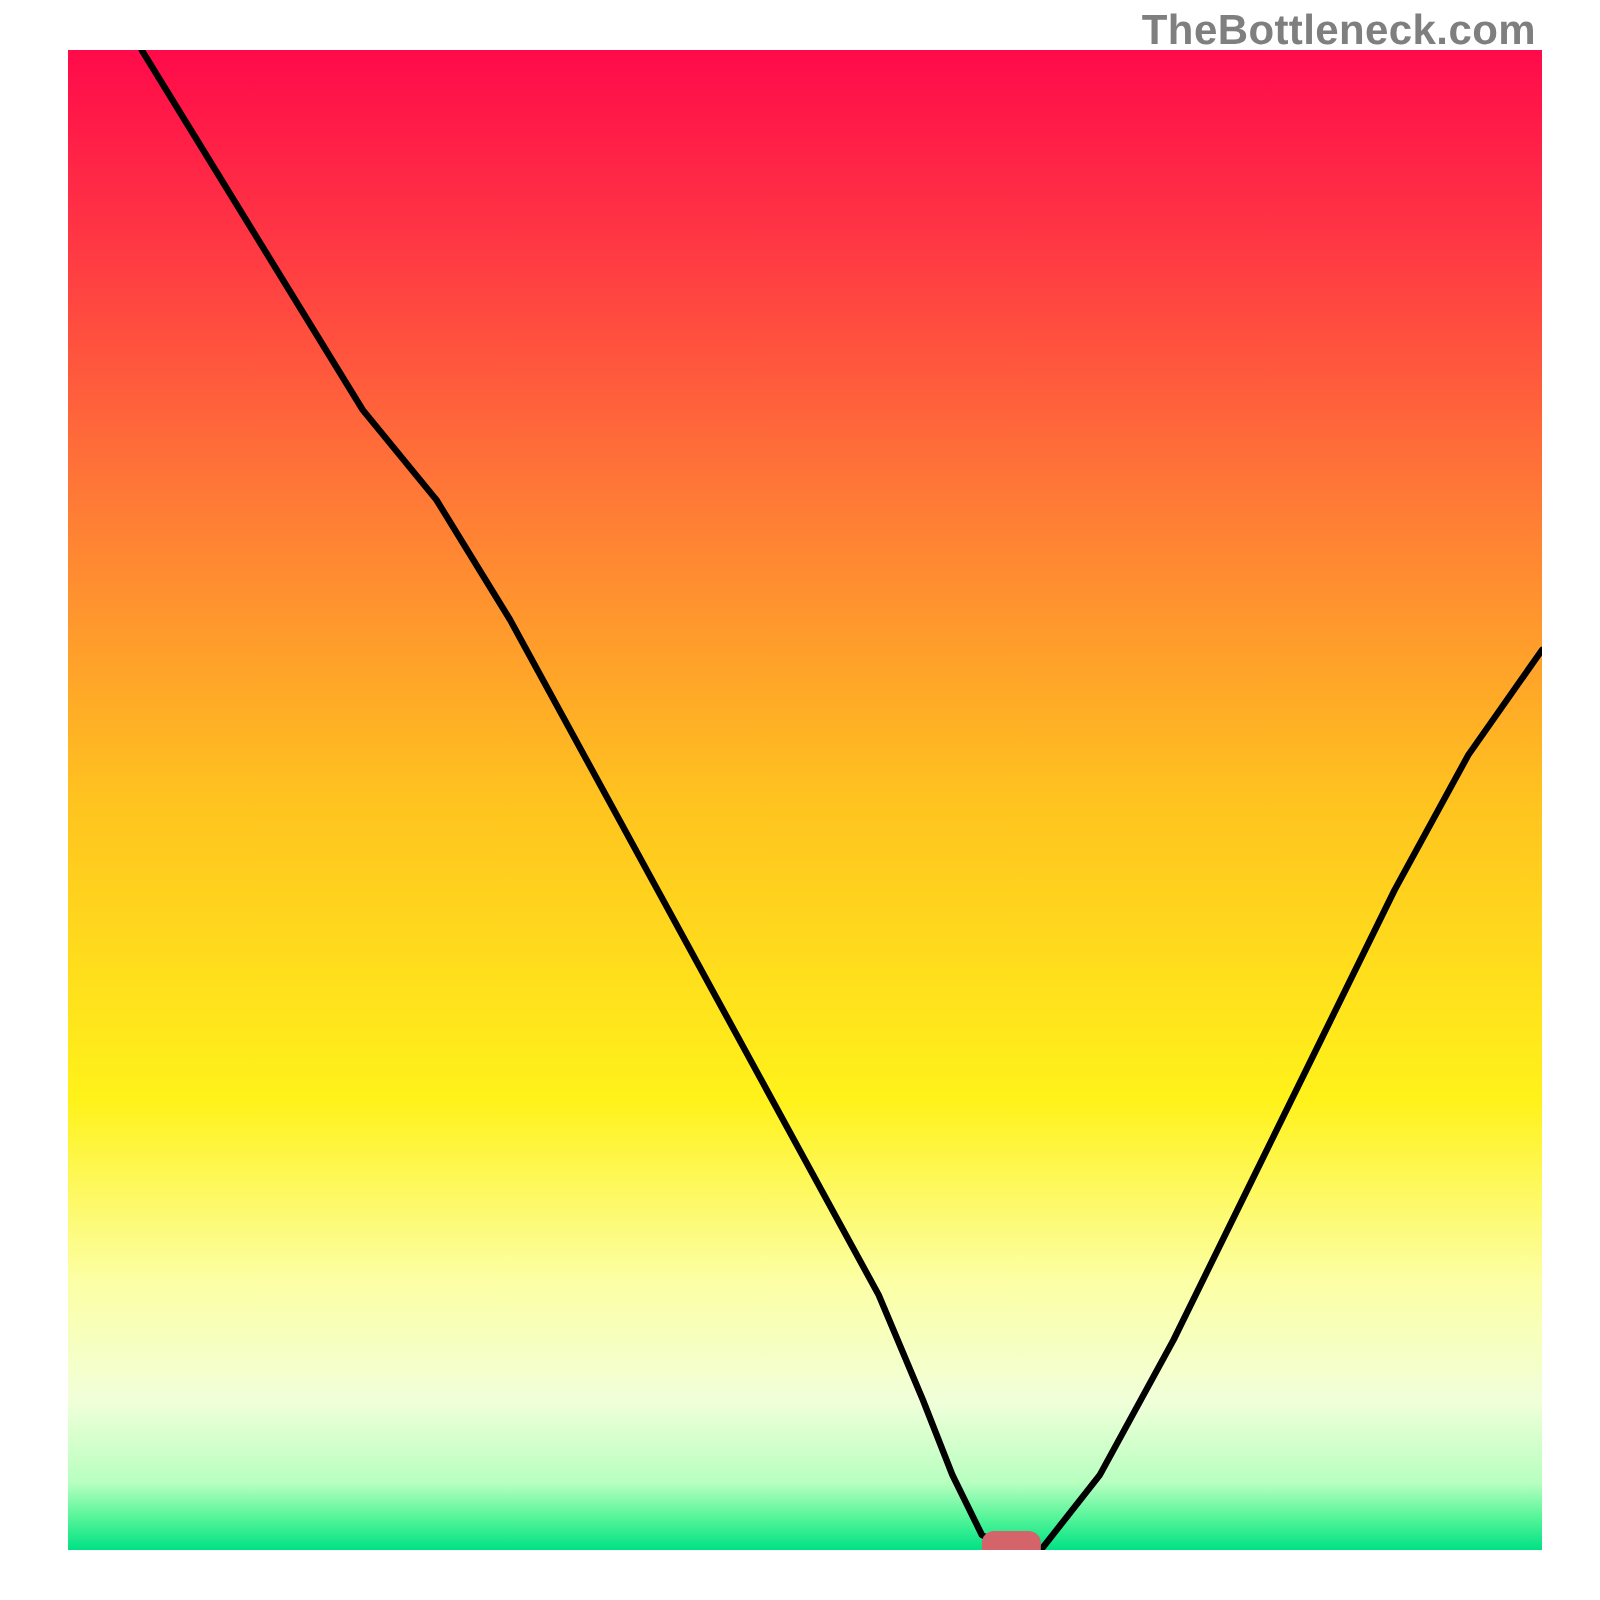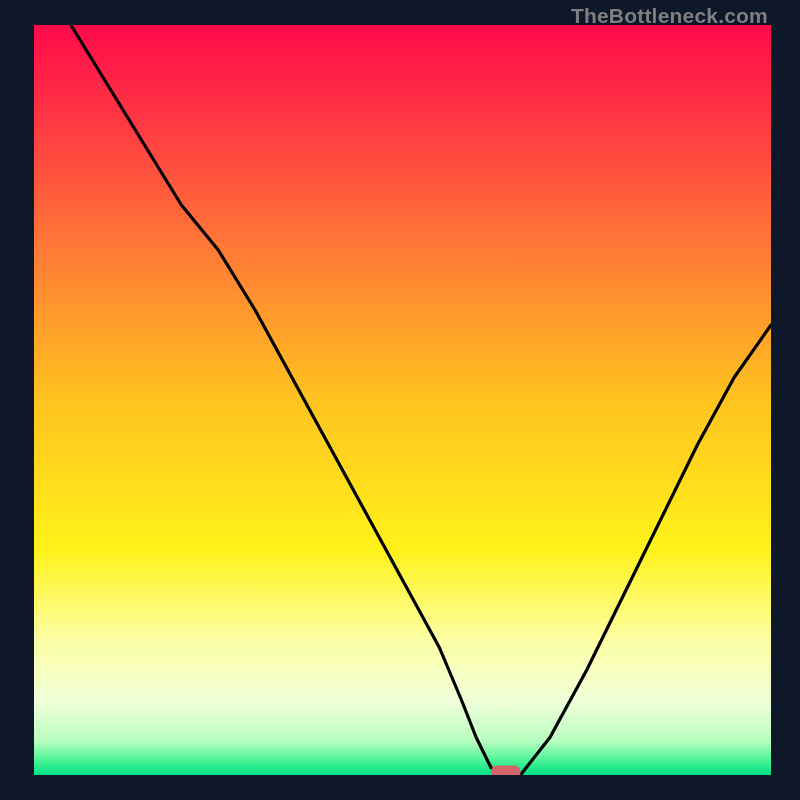--- a/index.html
+++ b/index.html
@@ -10,21 +10,21 @@
     background: #000000;
     overflow: hidden;
     font-family: Arial, Helvetica, sans-serif;
   }
   .frame {
     position: absolute;
     left: 0;
     top: 0;
     width: 800px;
     height: 800px;
-    background: #0f172a;
+    background: #ffffff;
     text-decoration: underline;
   }
   .plot-area {
     position: absolute;
     left: 34px;
     top: 25px;
     width: 737px;
     height: 750px;
   }
   .attribution {

